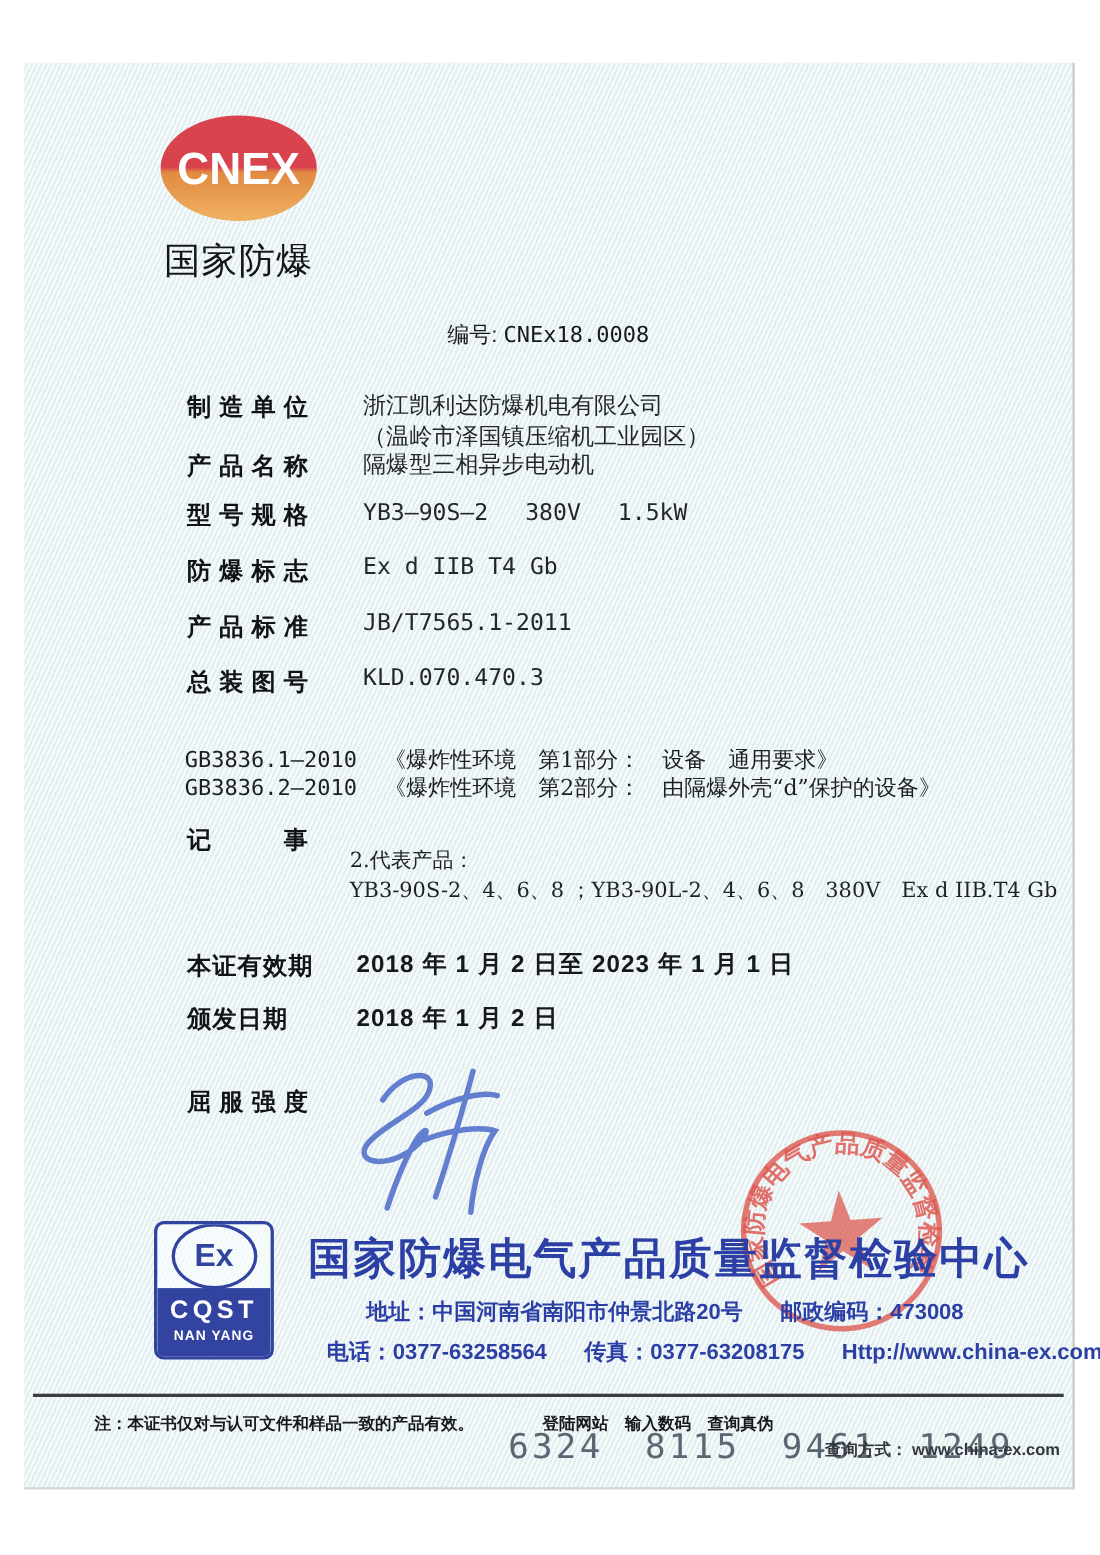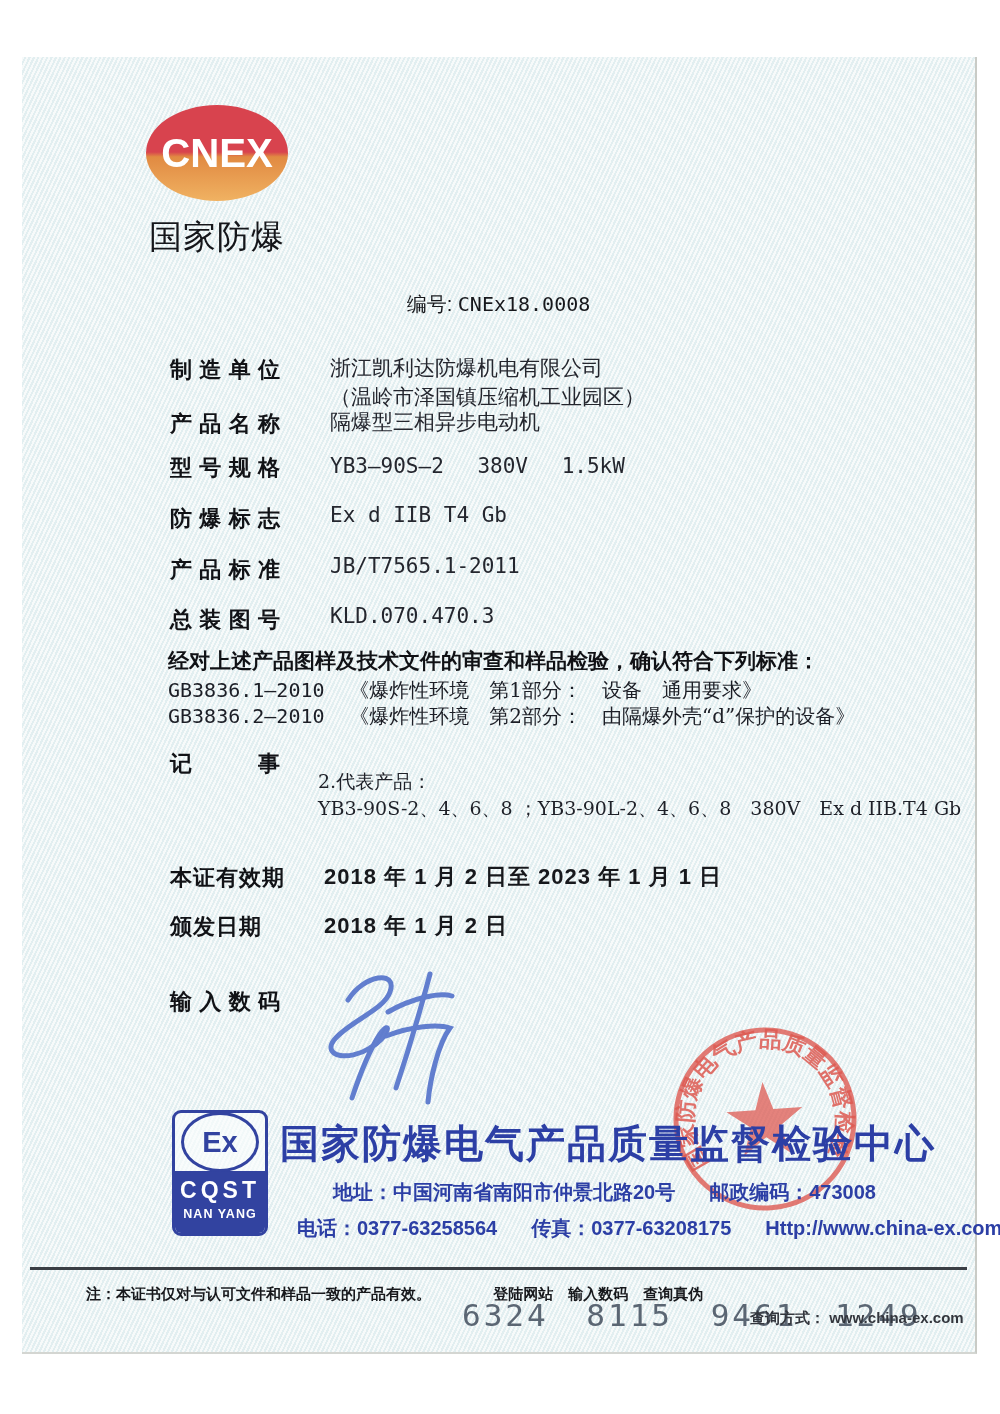--- a/index.html
+++ b/index.html
@@ -33,22 +33,22 @@
   .intro{position:absolute;left:146px;font-size:21px;font-weight:bold;color:#101115;}
   .gbrow{position:absolute;left:146px;font-size:20px;color:#1c1e26;
        font-family:"DejaVu Serif","Liberation Serif",serif;}
   .gbrow .code{display:inline-block;width:175px;font-family:"DejaVu Sans Mono", monospace;}
   .noteline{position:absolute;left:296px;font-size:19px;color:#1e2028;
        font-family:"DejaVu Serif","Liberation Serif",serif;}
   .dateval{position:absolute;left:302px;font-size:22px;font-weight:bold;color:#17181c;letter-spacing:1px;}
   
   .sig{position:absolute;left:296px;top:903px;}
   
-  .exlogo{position:absolute;left:118px;top:1053px;width:96px;height:126px;border:3px solid #3243a0;
-          border-radius:9px;background:rgba(250,253,253,.65);overflow:hidden;box-sizing:border-box;margin-left:32px;}
+  .exlogo{position:absolute;left:118px;top:1053px;width:109px;height:126px;border:3px solid #3243a0;
+          border-radius:9px;background:rgba(250,253,253,.65);overflow:hidden;box-sizing:border-box;}
   .exlogo .top{height:58px;display:flex;align-items:center;justify-content:center;}
   .exlogo .oval{width:72px;height:54px;border:3px solid #3243a0;border-radius:50%;
           display:flex;align-items:center;justify-content:center;}
   .exlogo .oval span{color:#3243a0;font-weight:bold;font-size:29px;}
   .exlogo .bottom{height:62px;background:#3243a0;color:#ffffff;text-align:center;padding-top:6px;box-sizing:border-box;}
   .exlogo .cqst{font-size:23px;letter-spacing:4px;font-weight:bold;}
   .exlogo .ny{font-size:12.5px;letter-spacing:1px;font-weight:bold;margin-top:3px;}
   .orgname{position:absolute;left:258px;top:1060px;width:660px;font-size:39px;font-weight:bold;
            color:#2c3fa5;letter-spacing:2px;white-space:nowrap;}
   .orgline{position:absolute;font-size:20px;font-weight:bold;color:#2c3fa5;white-space:nowrap;margin-left:13px;}
@@ -95,41 +95,40 @@
 
     <div class="lab" style="top:447px">防爆标志</div>
     <div class="valmono" style="top:446px">Ex d IIB T4 Gb</div>
 
     <div class="lab" style="top:498px">产品标准</div>
     <div class="valmono" style="top:497px">JB/T7565.1-2011</div>
 
     <div class="lab" style="top:548px">总装图号</div>
     <div class="valmono" style="top:547px">KLD.070.470.3</div>
 
-    <div class="intro" style="top:590px">经对上述产品图样及技术文件的审查和样品检验，确认符合下列标准：</div>
     <div class="gbrow" style="top:620px">
       <span class="code">GB3836.1—2010</span>
       <span>《爆炸性环境　第1部分：　设备　通用要求》</span>
     </div>
     <div class="gbrow" style="top:646px">
       <span class="code">GB3836.2—2010</span>
       <span>《爆炸性环境　第2部分：　由隔爆外壳“d”保护的设备》</span>
     </div>
 
     <div class="lab" style="top:692px">记事</div>
     <div class="noteline" style="top:712px">2.代表产品：</div>
     <div class="noteline" style="top:739px">YB3-90S-2、4、6、8 ；YB3-90L-2、4、6、8　380V　Ex d IIB.T4 Gb</div>
 
     <div class="lab5" style="top:806px">本证有效期</div>
     <div class="dateval" style="top:805px">2018 年 1 月 2 日至 2023 年 1 月 1 日</div>
 
     <div class="lab5" style="top:855px">颁发日期</div>
     <div class="dateval" style="top:854px">2018 年 1 月 2 日</div>
 
-    <div class="lab" style="top:930px">输入数码</div>
+    <div class="lab" style="top:930px">屈服强度</div>
     <svg class="sig" width="160" height="150" viewBox="0 0 160 150">
       <g fill="none" stroke="#4a6ac8" stroke-width="5" stroke-linecap="round" opacity="0.85">
         <path d="M30,40 C46,14 80,10 72,32 C66,50 30,62 16,80 C4,96 30,102 52,88 C72,76 74,58 62,74 C50,92 40,120 34,138"></path>
         <path d="M112,14 C104,44 92,86 78,128"></path>
         <path d="M70,52 C94,38 122,32 134,36"></path>
         <path d="M68,76 C94,66 120,64 132,68 C120,84 112,120 110,142"></path>
       </g>
     </svg>
 
     <svg class="stamp" width="190" height="190" viewBox="0 0 190 190">

